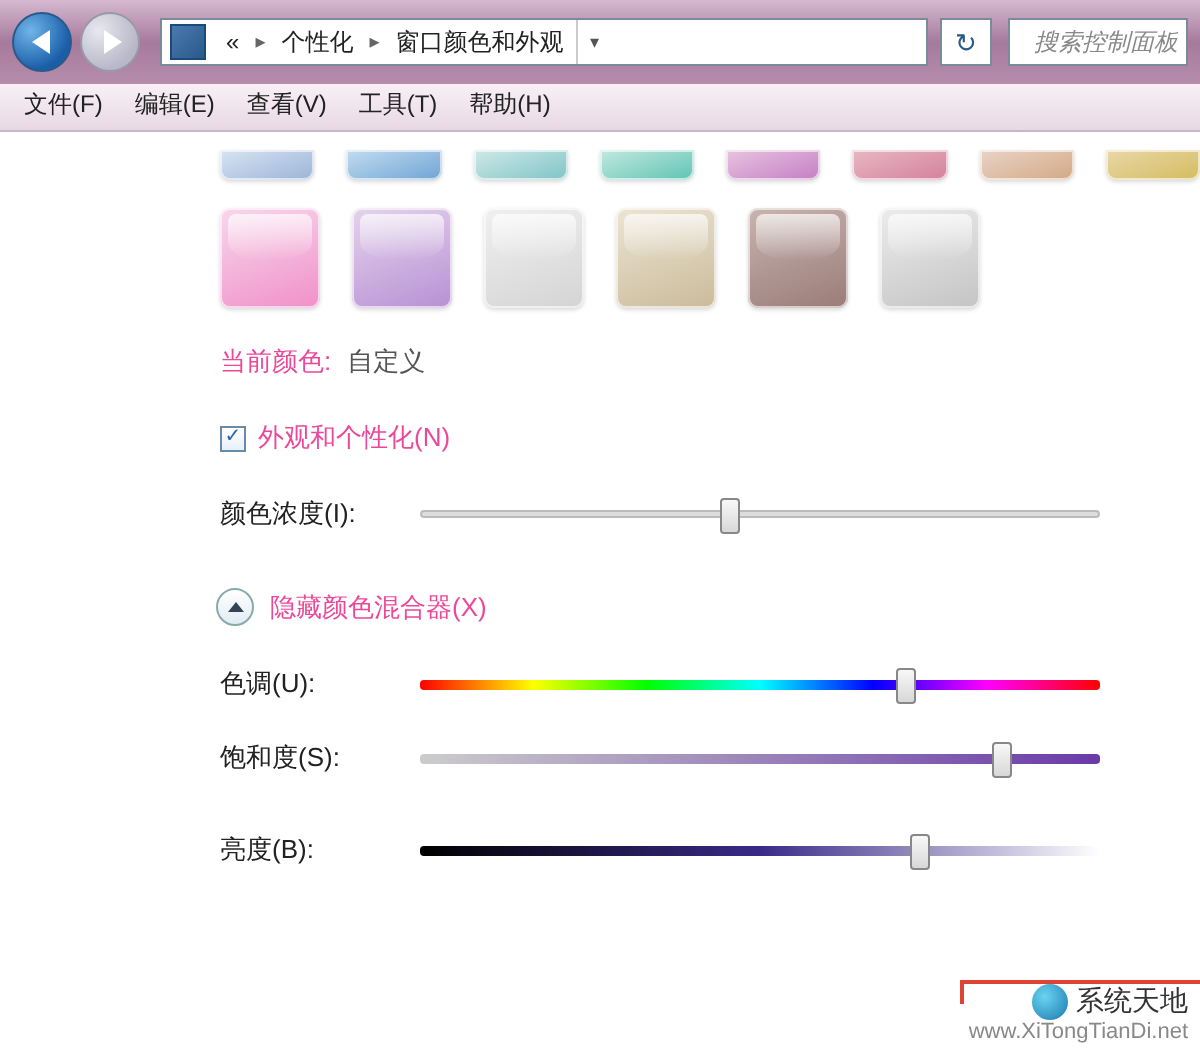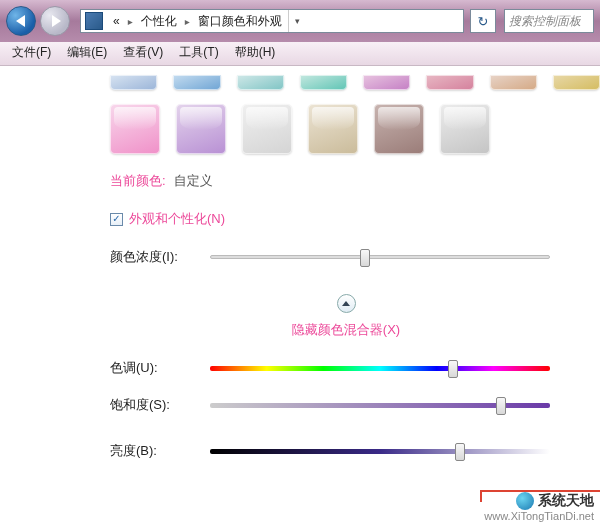--- a/index.html
+++ b/index.html
@@ -12,21 +12,21 @@
 .nav-arrow { width: 0; height: 0; border-top: 6px solid transparent; border-bottom: 6px solid transparent; }
 .nav-arrow.left { border-right: 9px solid #fff; margin-left: -2px; }
 .nav-arrow.right { border-left: 9px solid #fff; margin-left: 2px; }
 .addr-wrap { flex: 1; display: flex; align-items: center; background: #fff; border: 1px solid #7a8a9a; height: 24px; margin-left: 6px; }
 .addr-icon { width: 18px; height: 18px; margin: 0 4px; background: linear-gradient(135deg, #4a7ab0 0%, #2a5a8a 100%); border: 1px solid #1a4a7a; }
 .addr-seg { padding: 0 6px; font-size: 12px; color: #222; display: flex; align-items: center; height: 100%; cursor: pointer; }
 .addr-sep { color: #666; font-size: 10px; padding: 0 2px; }
 .addr-drop { width: 18px; display: flex; align-items: center; justify-content: center; border-left: 1px solid #ccc; height: 100%; }
 .refresh-box { width: 26px; height: 24px; background: #fff; border: 1px solid #7a8a9a; margin-left: 2px; display: flex; align-items: center; justify-content: center; }
 .refresh-icon { font-size: 13px; color: #2a5a8a; }
-.search-box { width: 90px; height: 24px; background: #fff; border: 1px solid #7a8a9a; margin-left: 4px; padding: 0 4px; display: flex; align-items: center; }
+.search-box { width: 90px; height: 24px; background: #fff; border: 1px solid #7a8a9a; margin-left: 4px; padding: 0 4px; display: flex; align-items: center; justify-content: flex-end; }
 .search-txt { font-size: 12px; color: #888; font-style: italic; white-space: nowrap; overflow: hidden; }
 
 
 .menubar { height: 24px; background: linear-gradient(180deg, #f8f0f6 0%, #e8d8e4 100%); border-bottom: 1px solid #c8b8c4; display: flex; align-items: flex-start; padding: 0 4px; }
 .menu-item { padding: 2px 8px; font-size: 12px; color: #222; cursor: pointer; }
 
 
 .content { padding: 12px 0 0 0; }
 .swatch-row { display: flex; gap: 16px; padding-left: 110px; }
 .swatch-row.partial { margin-top: -3px; }
@@ -58,28 +58,28 @@
 
 .slider-row { display: flex; align-items: flex-start; margin: 18px 0 28px 110px; gap: 20px; }
 .slider-lbl { width: 80px; font-size: 13px; color: #222; white-space: nowrap; }
 .slider { flex: 1; max-width: 340px; height: 18px; position: relative; }
 .track { position: absolute; left: 0; right: 0; top: 7px; height: 4px; background: #ddd; border-radius: 2px; border: 1px solid #bbb; }
 .track.hue { background: linear-gradient(90deg, red, yellow, lime, cyan, blue, magenta, red); border: none; height: 5px; }
 .track.sat { background: linear-gradient(90deg, #ccc, #6a3aa8); border: none; height: 5px; }
 .track.bri { background: linear-gradient(90deg, #000, #3a2a88, #fff); border: none; height: 5px; }
 .thumb { position: absolute; top: 1px; width: 10px; height: 18px; background: linear-gradient(180deg,#f8f8f8,#d8d8d8); border: 1px solid #888; border-radius: 2px; cursor: pointer; }
 
-.collapse-row { display: flex; align-items: center; margin: 8px 16px 20px 108px; gap: 8px; flex-direction: column; }
+.collapse-row { display: flex; align-items: center; margin: 8px 16px 20px 108px; gap: 8px; }
 .collapse-btn { width: 19px; height: 19px; border: 1px solid #8aa; border-radius: 50%; background: linear-gradient(180deg,#fff,#e0ecf4); display: flex; align-items: center; justify-content: center; cursor: pointer; }
 .chevron-up { width: 0; height: 0; border-left: 4px solid transparent; border-right: 4px solid transparent; border-bottom: 5px solid #345; margin-top:-1px; }
 
 .watermark { position: absolute; right: 6px; bottom: 4px; font-size: 11px; color: #888; text-align: right; }
 .watermark .logo { display: flex; align-items: center; justify-content: flex-end; gap: 4px; }
 .logo-ball { width: 18px; height: 18px; border-radius: 50%; background: radial-gradient(circle at 35% 35%, #6ad4f0, #1a78b0); }
-.logo-txt { font-size: 14px; font-weight: bold; color: #333; }
+.logo-txt { font-size: 14px; font-weight: normal; color: #333; }
 .redcorner { position: absolute; right: 0; bottom: 24px; width: 120px; height: 12px; border-top: 2px solid #d43; border-left: 2px solid #d43; }
 </style>
 </head>
 <body>
 
 <div class="titlebar">
   <div class="nav-btn">
     <div class="nav-arrow left"></div>
   </div>
   <div class="nav-btn fwd">

